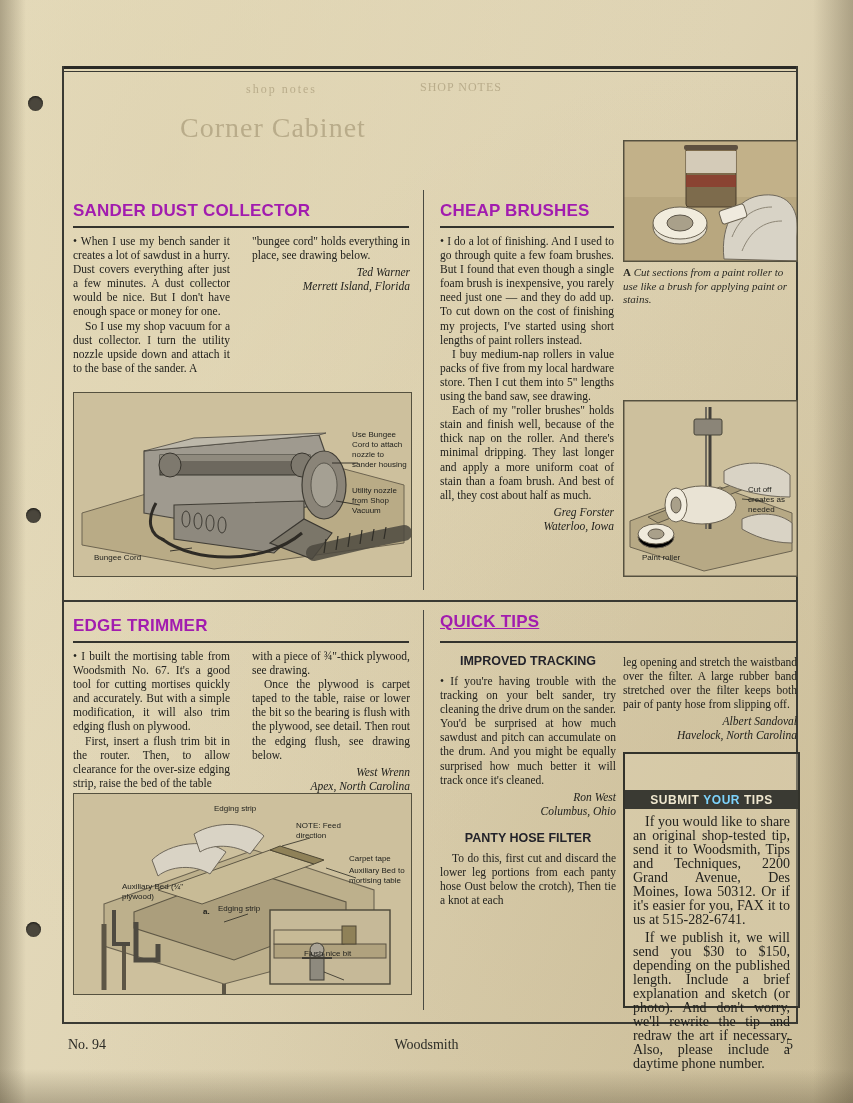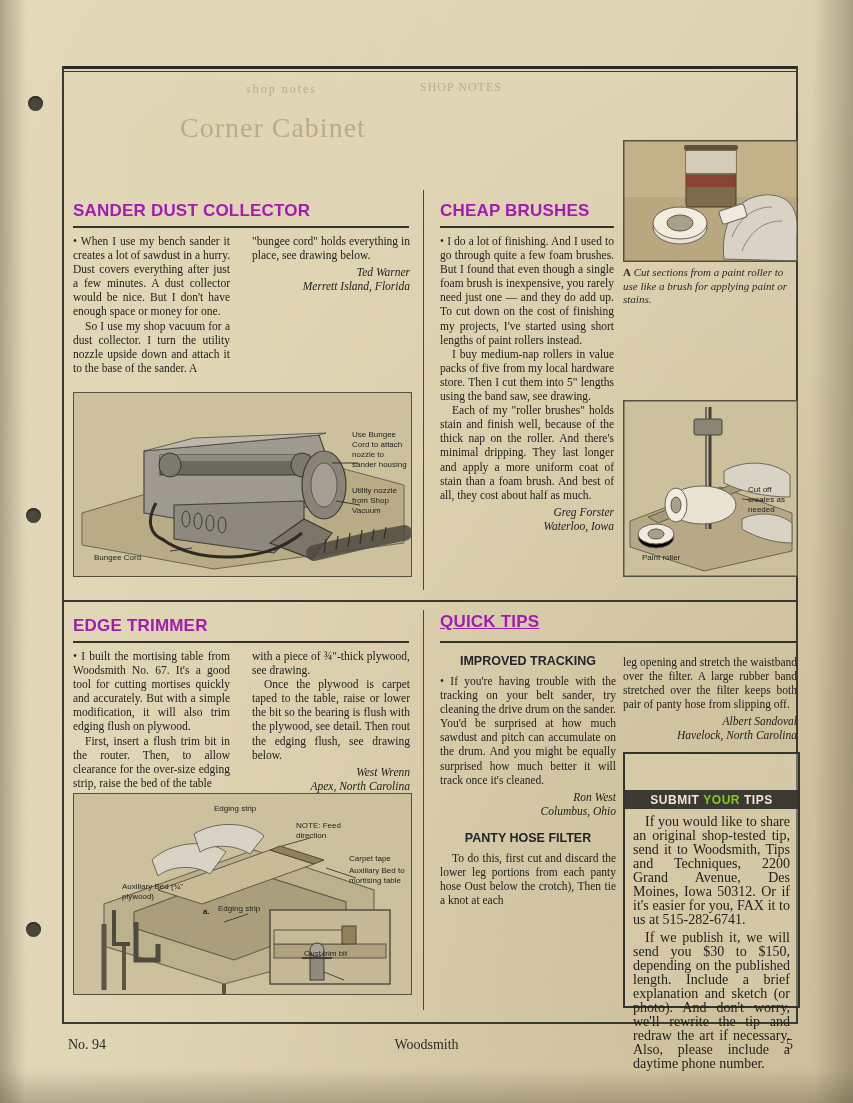--- a/index.html
+++ b/index.html
@@ -471,21 +471,21 @@
         <path d="M174 120 L150 128" stroke="#2b2922" stroke-width="0.8"></path>
         <path d="M250 178 L270 186" stroke="#2b2922" stroke-width="0.8"></path>
       </svg>
       <div class="artlabel" style="left:140px; top:10px; width:70px;">Edging strip</div>
       <div class="artlabel" style="left:222px; top:27px; width:64px;">NOTE: Feed direction</div>
       <div class="artlabel" style="left:275px; top:60px; width:56px;">Carpet tape</div>
       <div class="artlabel" style="left:275px; top:72px; width:60px;">Auxiliary Bed to mortising table</div>
       <div class="artlabel" style="left:48px; top:88px; width:66px;">Auxiliary Bed (¾" plywood)</div>
       <div class="artlabel" style="left:129px; top:113px; width:12px; font-weight:bold;">a.</div>
       <div class="artlabel" style="left:144px; top:110px; width:50px;">Edging strip</div>
-      <div class="artlabel" style="left:230px; top:155px; width:62px;">Oust trim bit</div>
+      <div class="artlabel" style="left:230px; top:155px; width:62px;">Flush nice bit</div>
     </div>
 
     <h2 class="section" style="left:440px; top:612px;text-decoration:underline;">QUICK TIPS</h2>
     <div class="section-rule" style="left:440px; top:641px; width:356px;"></div>
 
     <div class="subhead" style="left:440px; top:654px; width:176px;">IMPROVED TRACKING</div>
     <div class="col" style="left:440px; top:674px; width:176px;">
       <p class="first">• If you're having trouble with the tracking on your belt sander, try cleaning the drive drum on the sander. You'd be surprised at how much sawdust and pitch can accumulate on the drum. And you might be equally surprised how much better it will track once it's cleaned.</p>
       <div class="sig">
         <div>Ron West</div>
@@ -504,21 +504,21 @@
       <p class="first">leg opening and stretch the waistband over the filter. A large rubber band stretched over the filter keeps both pair of panty hose from slipping off.</p>
       <div class="sig">
         <div>Albert Sandoval</div>
         <div>Havelock, North Carolina</div>
       </div>
     </div>
 
     <div class="tipbox" style="left:623px; top:752px; width:173px; height:252px;">
       <div class="tipbox-head">
         <span>SUBMIT</span>
-        <span style="color:#84cc16;">YOUR</span>
+        <span style="color:#7dd3fc;">YOUR</span>
         <span>TIPS</span>
       </div>
       <div class="tipbox-body">
         <p>If you would like to share an original shop-tested tip, send it to Woodsmith, Tips and Techniques, 2200 Grand Avenue, Des Moines, Iowa 50312. Or if it's easier for you, FAX it to us at 515-282-6741.</p>
         <p style="margin-top:4px;">If we publish it, we will send you $30 to $150, depending on the published length. Include a brief explanation and sketch (or photo). And don't worry, we'll rewrite the tip and redraw the art if necessary. Also, please include a daytime phone number.</p>
       </div>
     </div>
 
     <div class="footer-left">No. 94</div>
     <div class="footer-center">Woodsmith</div>

